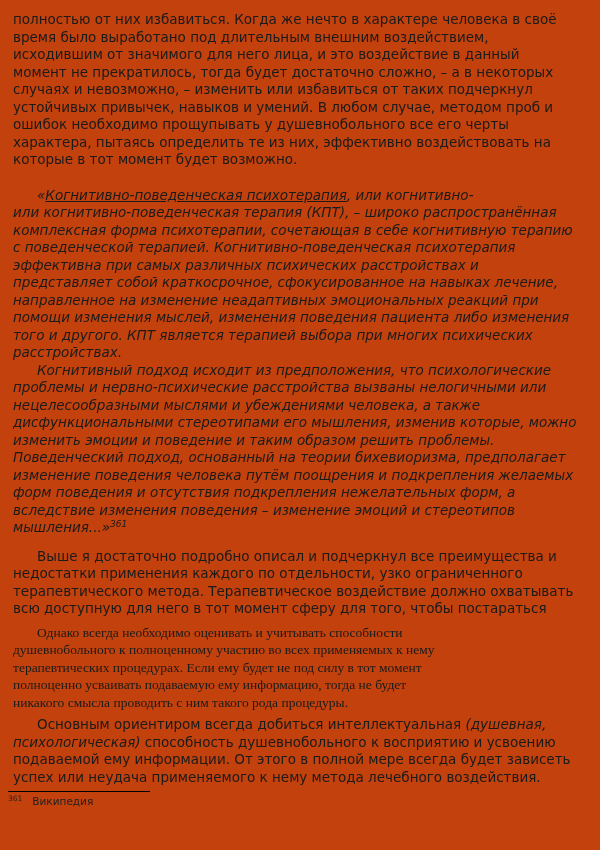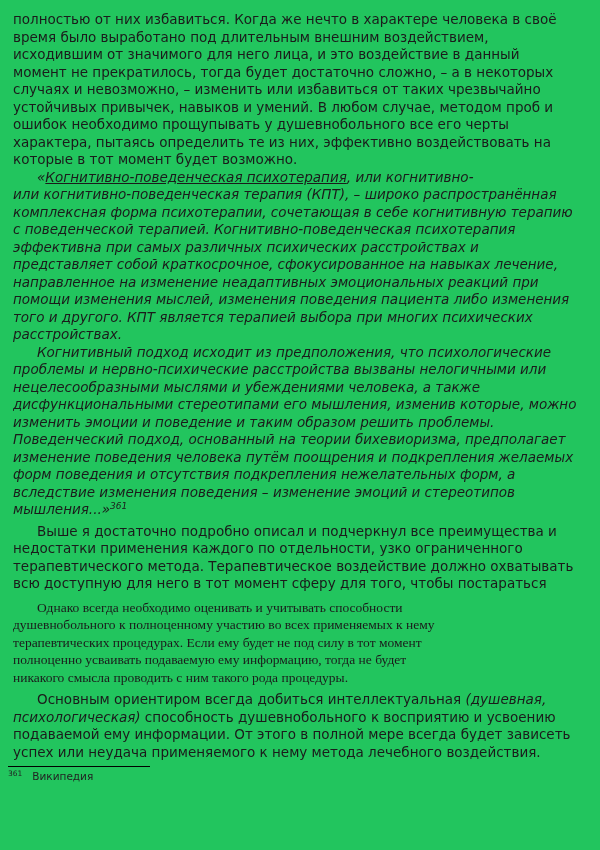--- a/index.html
+++ b/index.html
@@ -12,37 +12,37 @@
     height: 850px;
     overflow: hidden;
     font-family: "DejaVu Sans", "Liberation Sans", sans-serif;
     color: #1b1b1b;
   }
   .page {
     box-sizing: border-box;
     width: 600px;
     height: 850px;
     padding: 11px 10px 0 13px;
-    background: #22c55e;
+    background: #c2410c;
   }
   .para {
     margin: 0;
   }
   .para .line {
     font-size: 13.5px;
     line-height: 17.5px;
     white-space: nowrap;
     overflow: hidden;
   }
   .para.italic .line { font-style: italic; }
   .para.indent .line:first-child { padding-left: 24px; }
 
-  [data-name="paragraph-p2"] { }
+  [data-name="paragraph-p2"] { margin-top: 18px; }
   [data-name="paragraph-p3"] { margin-top: 0px; }
-  [data-name="paragraph-p4"] { margin-top: 4px; }
+  [data-name="paragraph-p4"] { margin-top: 11px; }
   [data-name="paragraph-p5"] { margin-top: 6px; font-family: Liberation Serif, serif; }
   [data-name="paragraph-p6"] { margin-top: 5px; }
 
   .f-u { text-decoration: underline; }
   .f-i { font-style: italic; }
   sup.f-sup {
     font-size: 9px;
     line-height: 0;
     vertical-align: super;
   }
@@ -72,21 +72,21 @@
 </head>
 <body>
 
 <div class="page" data-name="document-page">
   <main data-name="document-body">
       <div class="para regular" data-name="paragraph-p1">
         <div class="line" data-name="text-line"><span data-name="text-segment">полностью от них избавиться. Когда же нечто в характере человека в своё</span></div>
         <div class="line" data-name="text-line"><span data-name="text-segment">время было выработано под длительным внешним воздействием,</span></div>
         <div class="line" data-name="text-line"><span data-name="text-segment">исходившим от значимого для него лица, и это воздействие в данный</span></div>
         <div class="line" data-name="text-line"><span data-name="text-segment">момент не прекратилось, тогда будет достаточно сложно, – а в некоторых</span></div>
-        <div class="line" data-name="text-line"><span data-name="text-segment">случаях и невозможно, – изменить или избавиться от таких чрезвычайно</span></div>
+        <div class="line" data-name="text-line"><span data-name="text-segment">случаях и невозможно, – изменить или избавиться от таких подчеркнул</span></div>
         <div class="line" data-name="text-line"><span data-name="text-segment">устойчивых привычек, навыков и умений. В любом случае, методом проб и</span></div>
         <div class="line" data-name="text-line"><span data-name="text-segment">ошибок необходимо прощупывать у душевнобольного все его черты</span></div>
         <div class="line" data-name="text-line"><span data-name="text-segment">характера, пытаясь определить те из них, эффективно воздействовать на</span></div>
         <div class="line" data-name="text-line"><span data-name="text-segment">которые в тот момент будет возможно.</span></div>
       </div>
       <div class="para italic indent" data-name="paragraph-p2">
         <div class="line" data-name="text-line"><span data-name="text-segment">«</span><span class="f-u" data-name="text-segment">Когнитивно-поведенческая психотерапия</span><span data-name="text-segment">, или когнитивно-</span></div>
         <div class="line" data-name="text-line"><span data-name="text-segment">или когнитивно-поведенческая терапия (КПТ), – широко распространённая</span></div>
         <div class="line" data-name="text-line"><span data-name="text-segment">комплексная форма психотерапии, сочетающая в себе когнитивную терапию</span></div>
         <div class="line" data-name="text-line"><span data-name="text-segment">с поведенческой терапией. Когнитивно-поведенческая психотерапия</span></div>

